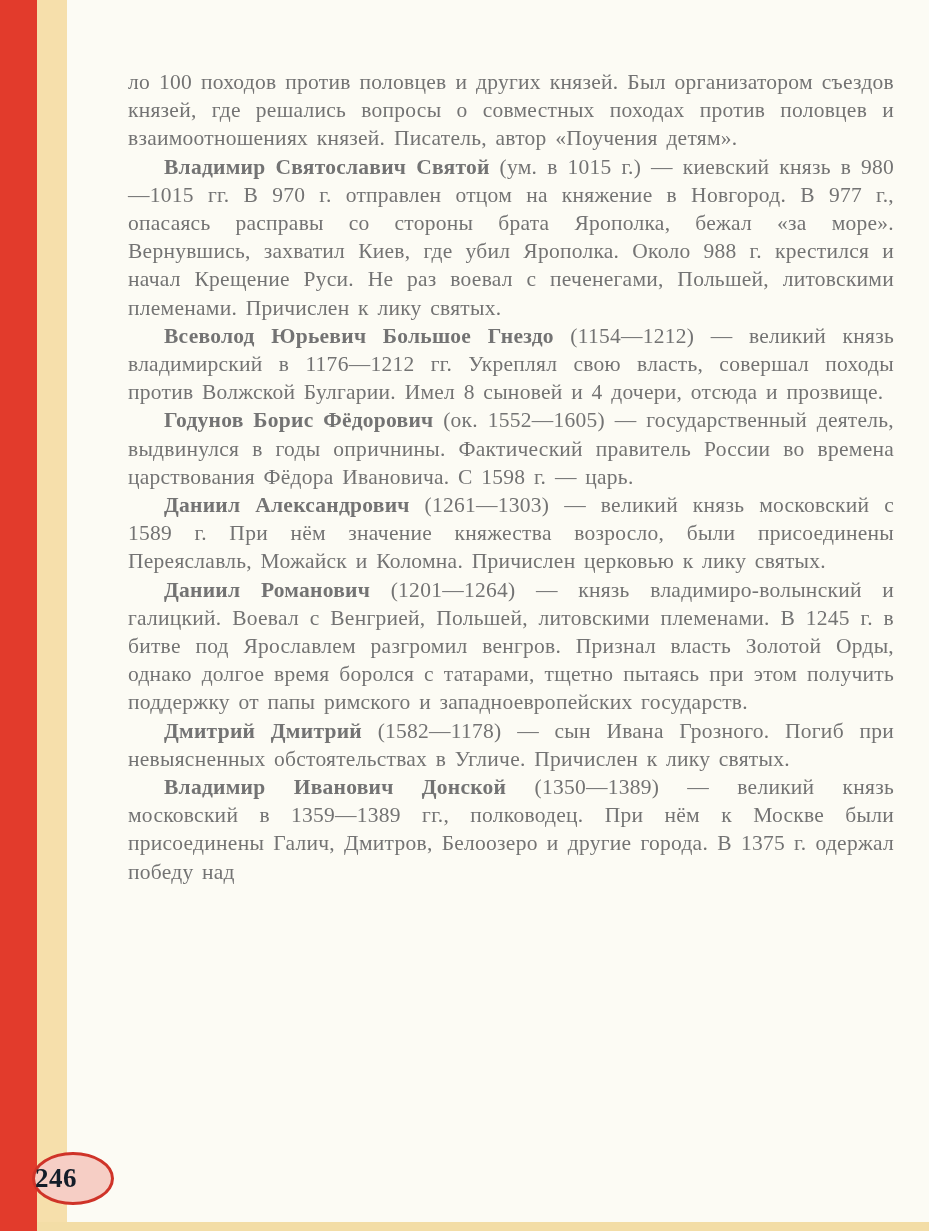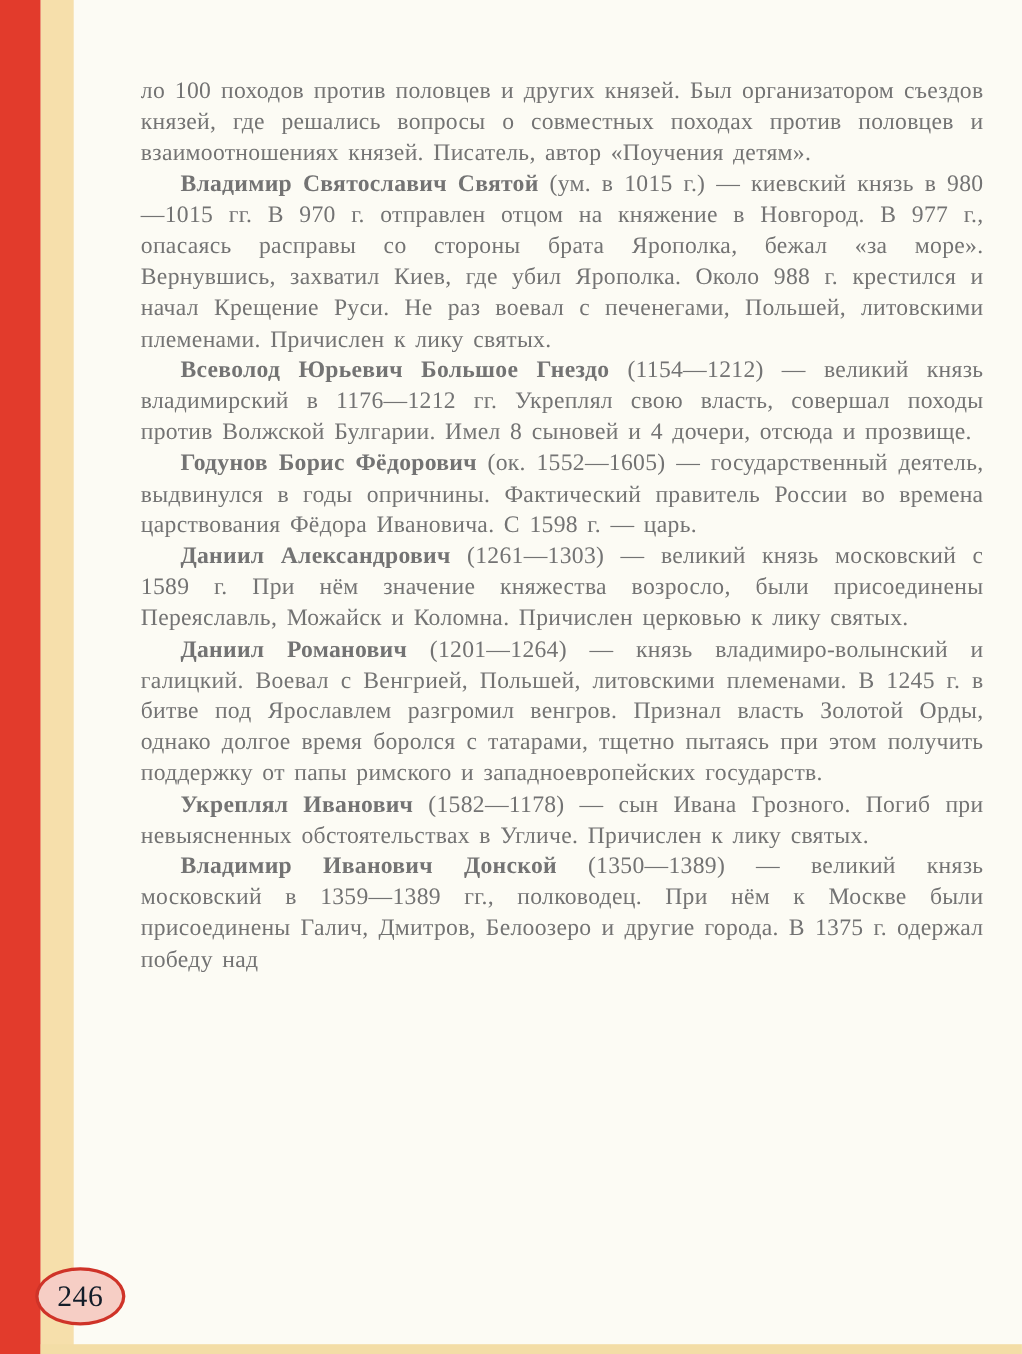--- a/index.html
+++ b/index.html
@@ -65,22 +65,22 @@
     position: absolute;
     left: 32px;
     top: 1152px;
     width: 82px;
     height: 53px;
     border: 3px solid #cf3328;
     border-radius: 50%;
     background: #f6cec5;
     display: flex;
     align-items: center;
-    justify-content: center;
-    font-weight: normal;
+    justify-content: flex-start;
+    font-weight: bold;
     font-size: 27px;
     color: #131d29;
     letter-spacing: 0.02em;
     box-sizing: border-box;
     z-index: 5;
   }
 </style>
 </head>
 <body>
 
@@ -97,21 +97,21 @@
 
   <p class="para"><b class="lead">Всеволод Юрьевич Большое Гнездо</b><span> (1154—1212) — великий князь владимирский в 1176—1212 гг. Укреплял свою власть, совершал походы против Волжской Булгарии. Имел 8 сыновей и 4 дочери, отсюда и прозвище.</span></p>
 
 
   <p class="para"><b class="lead">Годунов Борис Фёдорович</b><span> (ок. 1552—1605) — государственный деятель, выдвинулся в годы опричнины. Фактический правитель России во времена царствования Фёдора Ивановича. С 1598 г. — царь.</span></p>
 
   <p class="para"><b class="lead">Даниил Александрович</b><span> (1261—1303) — великий князь московский с 1589 г. При нём значение княжества возросло, были присоединены Переяславль, Можайск и Коломна. Причислен церковью к лику святых.</span></p>
 
   <p class="para"><b class="lead">Даниил Романович</b><span> (1201—1264) — князь владимиро-волынский и галицкий. Воевал с Венгрией, Польшей, литовскими племенами. В 1245 г. в битве под Ярославлем разгромил венгров. Признал власть Золотой Орды, однако долгое время боролся с татарами, тщетно пытаясь при этом получить поддержку от папы римского и западноевропейских государств.</span></p>
 
-  <p class="para"><b class="lead">Укреплял Иванович</b><span> (1582—1178) — сын Ивана Грозного. Погиб при невыясненных обстоятельствах в Угличе. Причислен к лику святых.</span></p>
+  <p class="para"><b class="lead">Дмитрий Дмитрий</b><span> (1582—1178) — сын Ивана Грозного. Погиб при невыясненных обстоятельствах в Угличе. Причислен к лику святых.</span></p>
 
   <p class="para"><b class="lead">Владимир Иванович Донской</b><span> (1350—1389) — великий князь московский в 1359—1389 гг., полководец. При нём к Москве были присоединены Галич, Дмитров, Белоозеро и другие города. В 1375 г. одержал победу над</span></p>
 
 </div>
 
 <div class="page-badge">
   <span>246</span>
 </div>
 
 </body></html>

